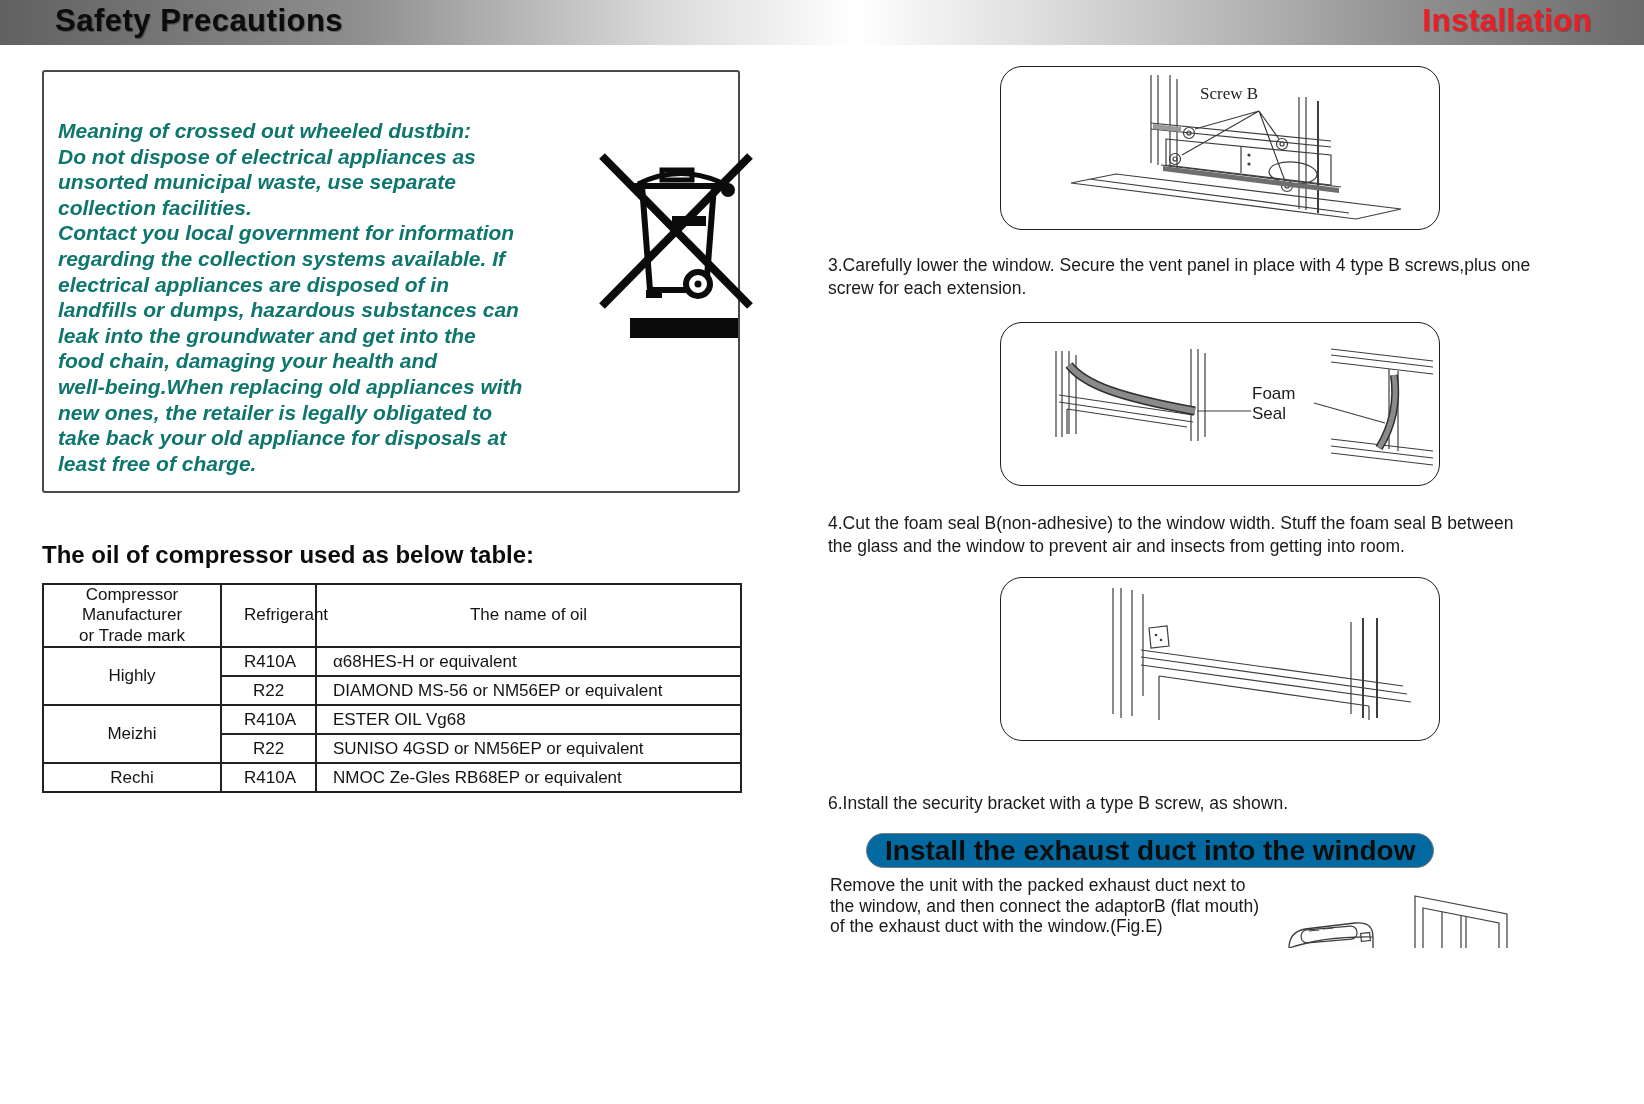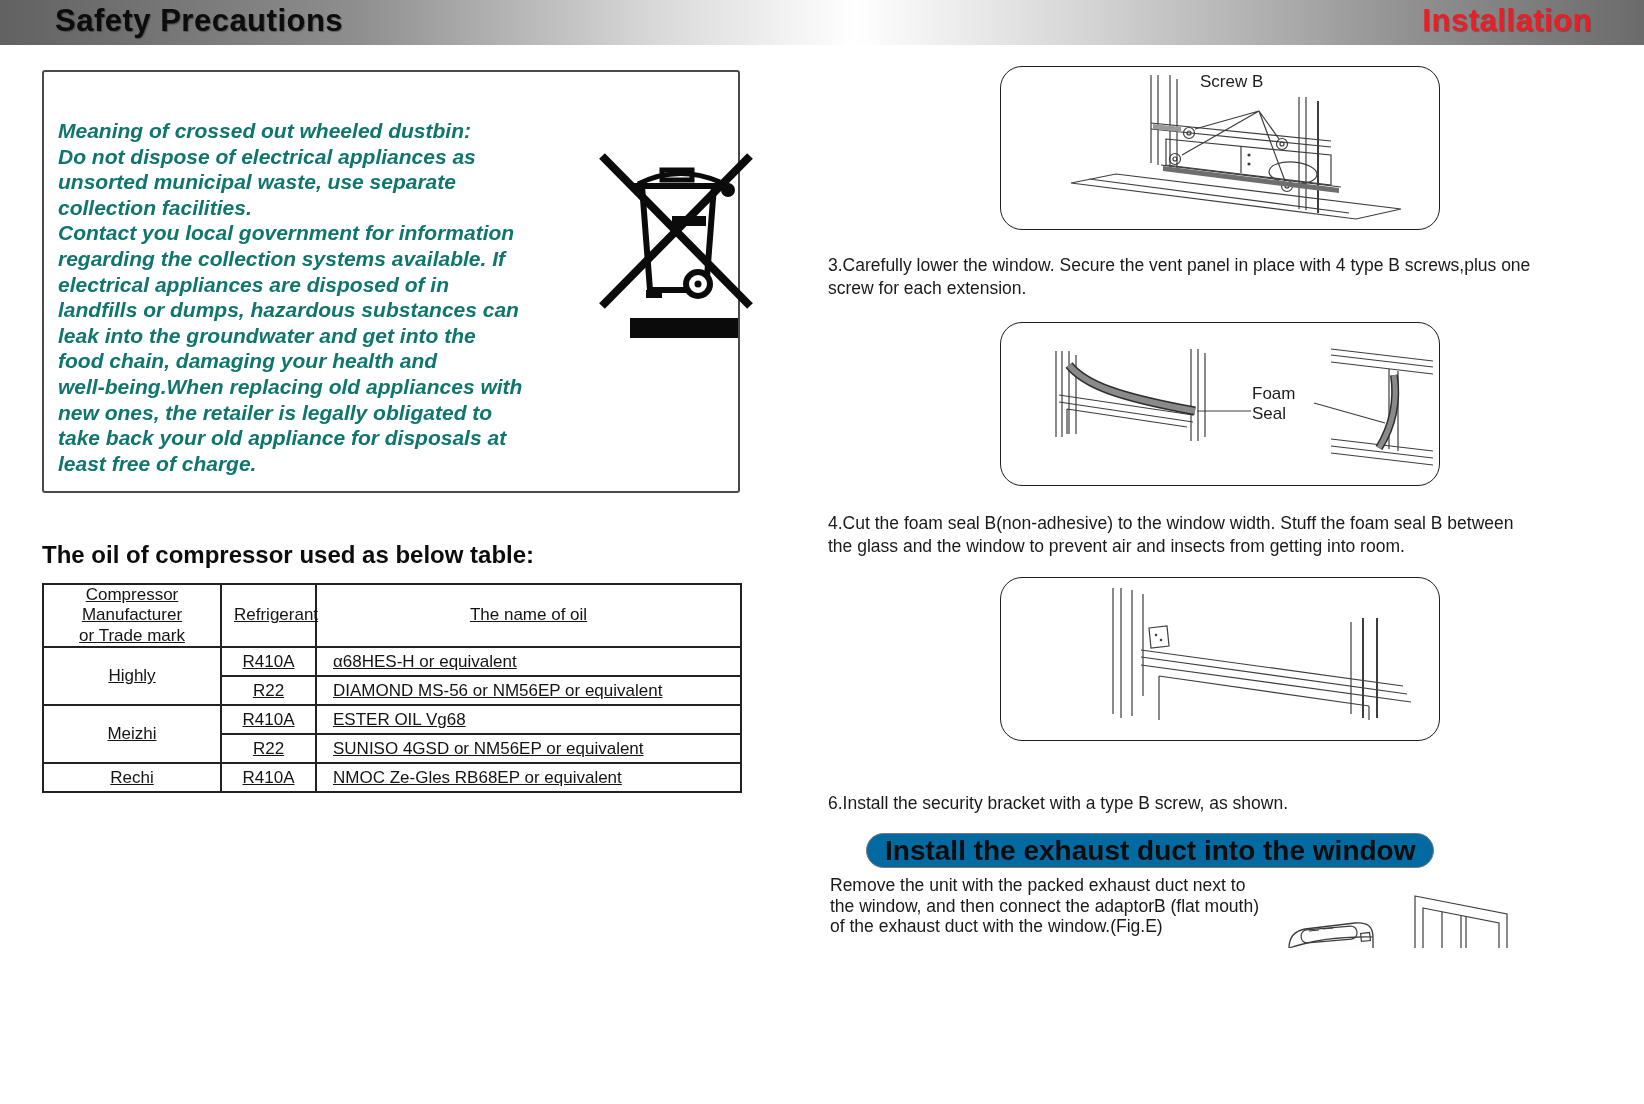--- a/index.html
+++ b/index.html
@@ -17,38 +17,38 @@
     border-radius:3px;background:#fff;box-sizing:border-box;}
   .weee-title{height:36px;background:#e6e6e6;border-bottom:2px solid #4a4a4a;display:flex;
     align-items:center;justify-content:center;font-size:24px;font-weight:bold;color:#0c0c0c;}
   .weee-body{position:absolute;left:14px;top:46px;width:545px;font-size:21px;font-weight:bold;
     line-height:25.6px;color:#0f766e;white-space:pre-line;font-style:italic;}
   .weee-icon{position:absolute;left:552px;top:76px;width:160px;height:200px;}
   
   .oil-heading{position:absolute;left:42px;top:541px;font-size:24px;font-weight:bold;color:#0c0c0c;}
   table.oil{position:absolute;left:42px;top:583px;width:698px;border-collapse:collapse;
     font-size:17px;color:#141414;table-layout:fixed;}
-  table.oil td,table.oil th{border:2px solid #222;font-weight:normal;padding:0 12px;box-sizing:border-box;text-decoration:underline;}
+  table.oil td,table.oil th{border:2px solid #222;font-weight:normal;padding:0 22px;box-sizing:border-box;}
   table.oil th{height:48px;text-align:center;white-space:pre-line;line-height:1.2;}
   table.oil td{height:29px;}
   .c-center{text-align:center;}
   .c-left{text-align:left;padding-left:16px !important;}
   .pgnum-left{position:absolute;left:300px;top:1052px;width:180px;text-align:center;
     font-size:22px;color:#111;letter-spacing:2px;}
   .pgnum-right{position:absolute;left:1090px;top:1050px;width:180px;text-align:center;
     font-size:23px;color:#e8232a;letter-spacing:2px;}
   
   .figbox{position:absolute;width:440px;height:164px;border:1.6px solid #1d1d1d;border-radius:22px;
     background:#fff;box-sizing:border-box;}
   #figbox1{left:1000px;top:66px;}
   #figbox2{left:1000px;top:322px;}
   #figbox3{left:1000px;top:577px;}
   .figbox svg{position:absolute;left:0;top:0;}
   .fig-label{position:absolute;font-size:17px;color:#1c1c1c;white-space:pre-line;line-height:20px;}
-  #screwb-label{left:1200px;top:72px;}
+  #screwb-label{left:1200px;top:84px;font-family:Liberation Serif, serif;}
   #foamseal-label{left:1252px;top:384px;}
   .steptext{position:absolute;left:828px;width:706px;font-size:17.5px;line-height:23px;color:#1a1a1a;}
   #step3{top:254px;}
   #step4{top:512px;}
   #step5{top:792px;}
   .pill{position:absolute;left:866px;top:833px;height:35px;padding:0 18px;border:1.6px solid #7b7b7b;
     border-radius:18px;background:#0369a1;display:flex;align-items:center;
     font-size:28px;font-weight:bold;color:#0d0d0d;box-sizing:border-box;}
   .exhaust-para{position:absolute;left:830px;top:875px;width:460px;font-size:17.5px;line-height:20.5px;
     color:#1a1a1a;white-space:pre-line;}

